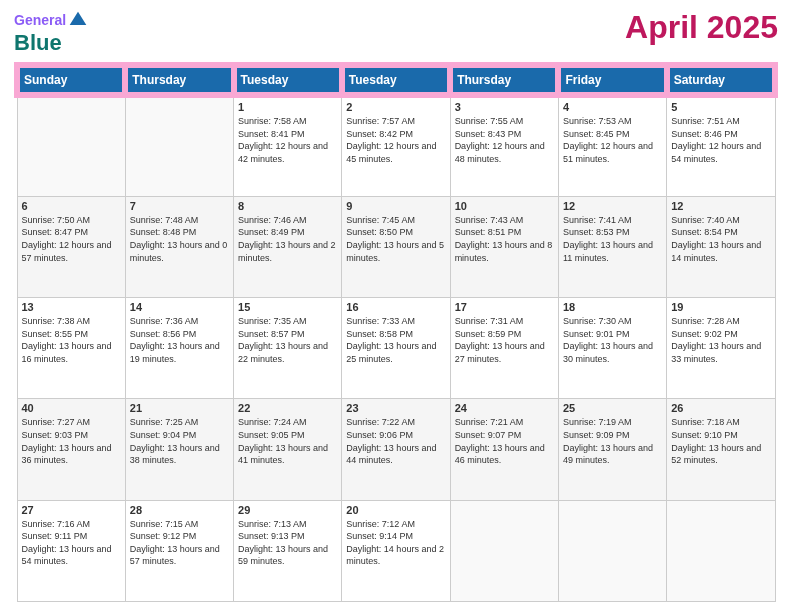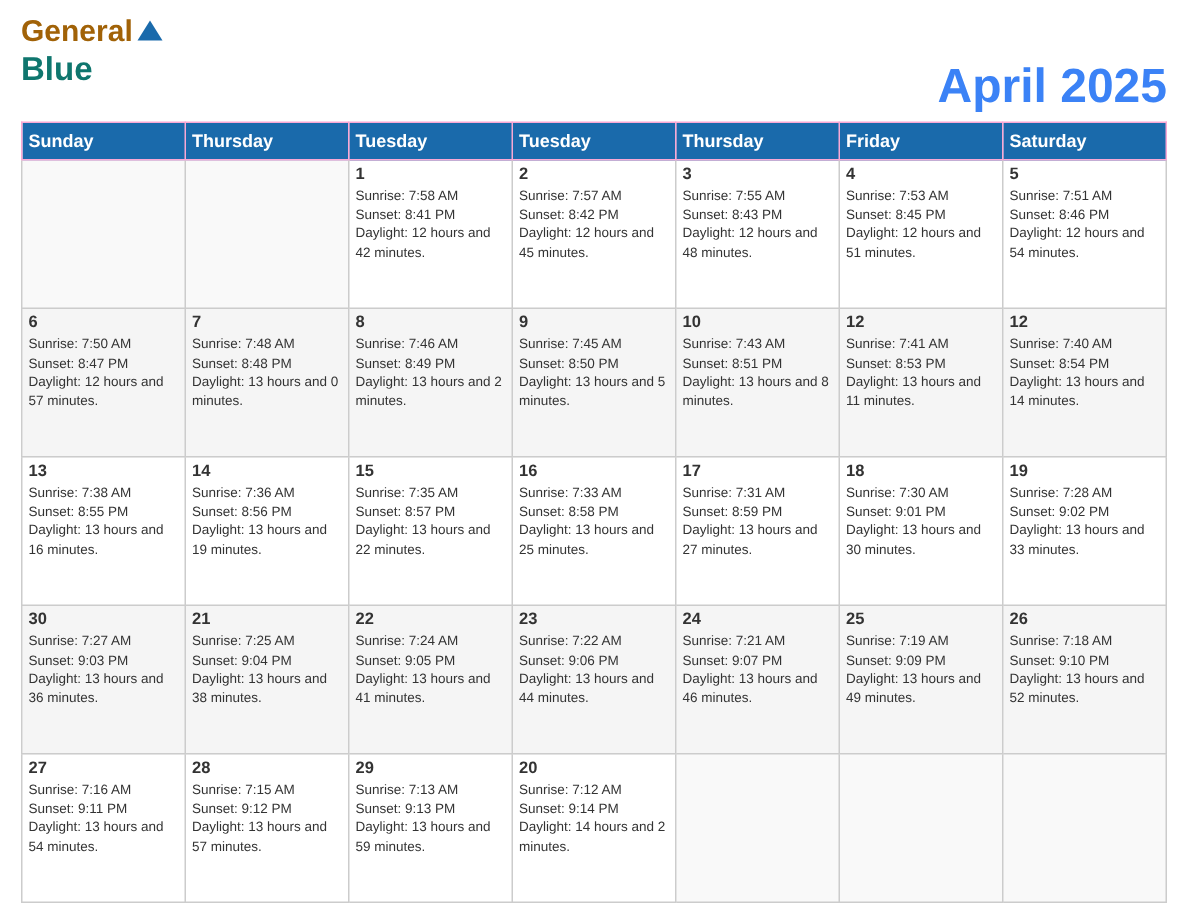--- a/index.html
+++ b/index.html
@@ -26,63 +26,62 @@
     .logo {
       display: flex;
       flex-direction: column;
       align-items: flex-start;
     }
     .logo-text {
       display: flex;
       align-items: center;
     }
     .logo-general {
-      font-size: 20px;
-      font-weight: bold;
-      color: #a16207;
+      font-size: 14px;
+      font-weight: bold;
+      color: #8b5cf6;
     }
     .logo-blue {
       font-size: 22px;
       font-weight: bold;
       color: #0f766e;
     }
     .logo-icon {
       width: 20px;
       height: 20px;
       margin-left: 2px;
     }
     .title-area {
       text-align: right;
     }
     .month-title {
       font-size: 32px;
       font-weight: bold;
-      color: #3b82f6;
+      color: #be185d;
       line-height: 1.1;
-      margin-top: 30px;
     }
     .location {
       font-size: 14px;
       color: #555;
     }
     .calendar {
       flex: 1;
       border: 1px solid #ccc;
       border-collapse: collapse;
       width: 100%;
       table-layout: fixed;
     }
     .calendar th {
       background: #1a6aab;
       color: #fff;
       font-size: 12px;
       font-weight: bold;
       padding: 5px 4px;
       text-align: left;
-      border: 1px solid #f9a8d4;
+      border: 6px solid #f9a8d4;
     }
     .calendar td {
       border: 1px solid #ccc;
       vertical-align: top;
       padding: 3px 4px;
       font-size: 9.5px;
       color: #333;
       height: 82px;
     }
     .day-num {
@@ -215,21 +214,21 @@
             <span class="day-num">18</span>
             <div class="day-info">Sunrise: 7:30 AM<br>Sunset: 9:01 PM<br>Daylight: 13 hours and 30 minutes.</div>
           </td>
           <td>
             <span class="day-num">19</span>
             <div class="day-info">Sunrise: 7:28 AM<br>Sunset: 9:02 PM<br>Daylight: 13 hours and 33 minutes.</div>
           </td>
         </tr>
         <tr class="row-alt">
           <td>
-            <span class="day-num">30</span>
+            <span class="day-num">40</span>
             <div class="day-info">Sunrise: 7:27 AM<br>Sunset: 9:03 PM<br>Daylight: 13 hours and 36 minutes.</div>
           </td>
           <td>
             <span class="day-num">21</span>
             <div class="day-info">Sunrise: 7:25 AM<br>Sunset: 9:04 PM<br>Daylight: 13 hours and 38 minutes.</div>
           </td>
           <td>
             <span class="day-num">22</span>
             <div class="day-info">Sunrise: 7:24 AM<br>Sunset: 9:05 PM<br>Daylight: 13 hours and 41 minutes.</div>
           </td>

